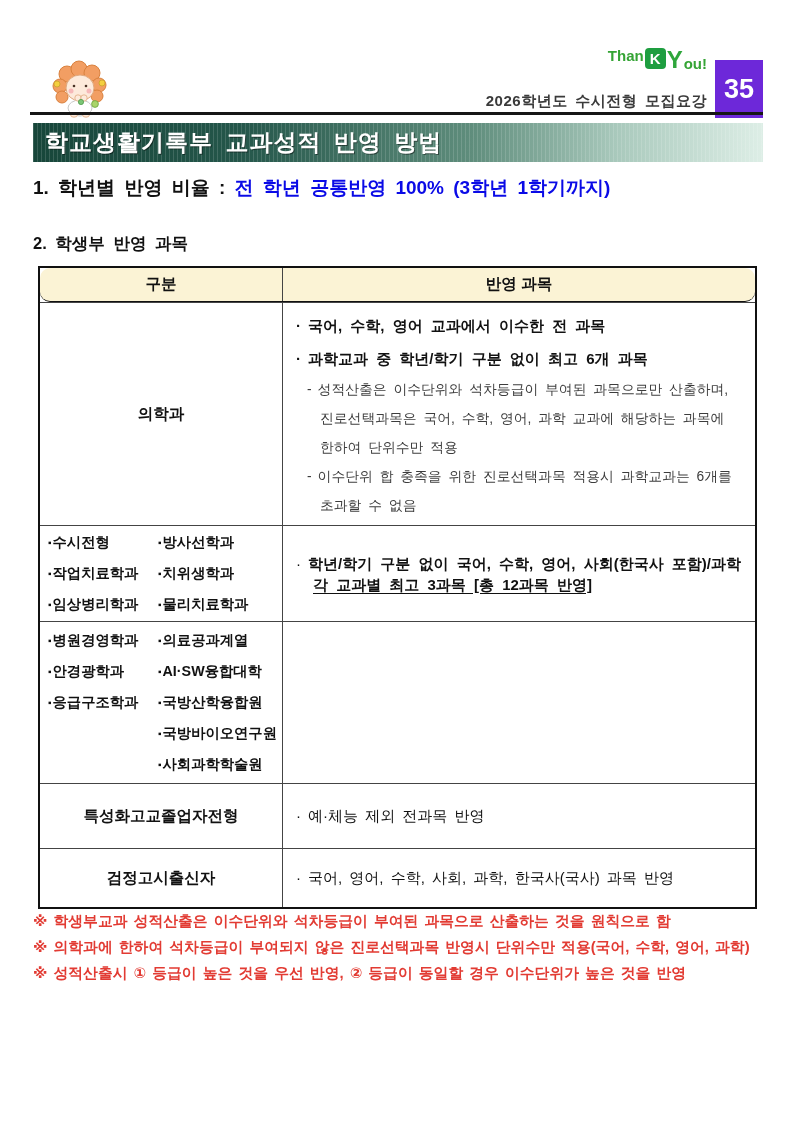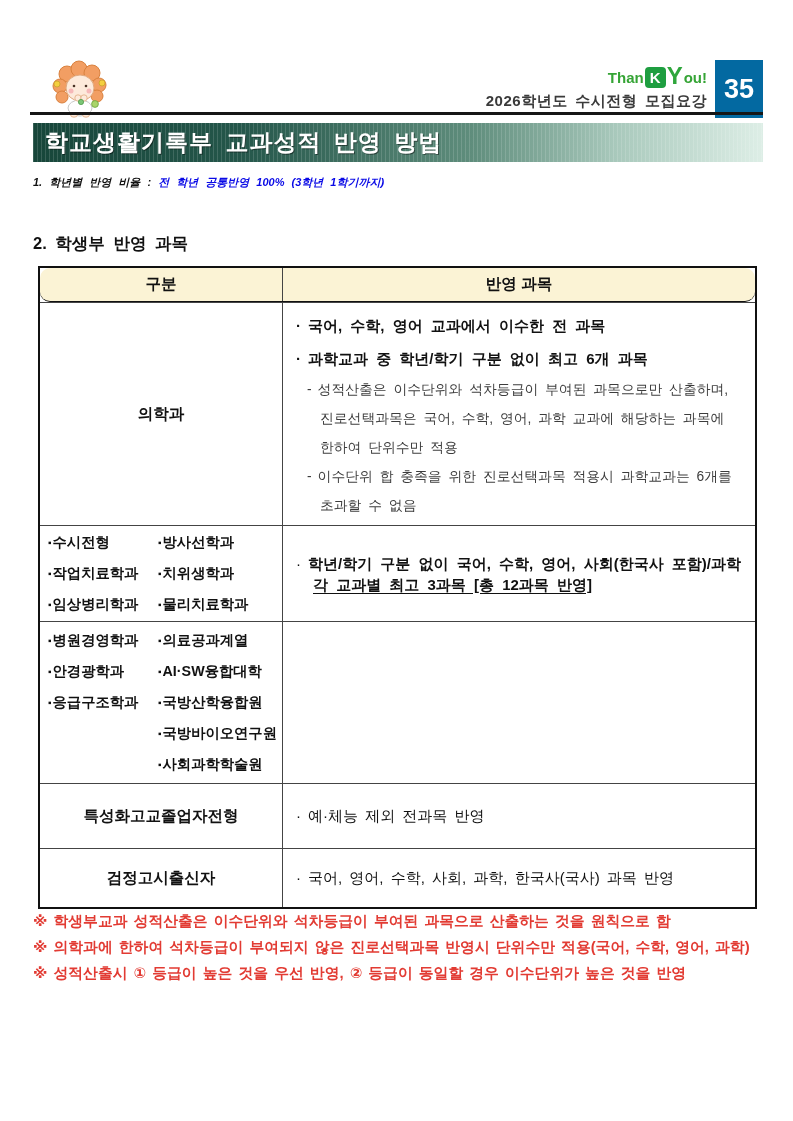--- a/index.html
+++ b/index.html
@@ -5,56 +5,56 @@
   * { margin:0; padding:0; box-sizing:border-box; }
   html,body { background:#ffffff; }
   body { font-family:"Liberation Sans","DejaVu Sans",sans-serif; }
   .page {
     position:relative; width:793px; height:1121px; margin:0 auto;
     background:#ffffff; overflow:hidden;
   }
 
   
   .mascot { position:absolute; left:45px; top:60px; width:72px; height:58px; }
-  .logo { position:absolute; right:86px; top:62px; display:flex; align-items:flex-end; line-height:1; }
+  .logo { position:absolute; right:86px; top:48px; display:flex; line-height:1; }
   .logo-than { color:#35a435; font-weight:bold; font-size:15px; padding-bottom:3px; }
   .logo-kbox {
     display:inline-flex; align-items:center; justify-content:center;
     width:21px; height:21px; margin:0 1px; border-radius:4px;
     background:#1e9e40; color:#ffffff; font-weight:bold; font-size:15px;
   }
   .logo-y { color:#2fa63c; font-weight:bold; font-size:24px; margin-right:1px; }
   .logo-ou { color:#35a435; font-weight:bold; font-size:15px; padding-bottom:3px;margin-top:8px; }
   .edition {
     position:absolute; right:86px; top:92px;
     font-size:15px; font-weight:bold; color:#3a3a3a; letter-spacing:0.5px; word-spacing:3px;
   }
   .page-num-box {
     position:absolute; right:30px; top:60px; width:48px; height:58px;
-    background:#0369a1; color:#ffffff; display:flex; align-items:center; justify-content:center;
+    background:#6d28d9; color:#ffffff; display:flex; align-items:center; justify-content:center;
     font-size:27px; font-weight:bold;
   }
   .header-rule { position:absolute; left:30px; right:30px; top:112px; height:3px; background:#161616; }
 
   
   .title-bar {
     position:absolute; left:33px; top:123px; width:730px; height:39px;
     background:
       repeating-linear-gradient(90deg, rgba(255,255,255,0.14) 0 1px, rgba(0,0,0,0) 1px 4px),
       linear-gradient(90deg, #17463a 0%, #24564a 28%, #5f8d7c 60%, #a9c9bc 80%, #ddeee6 100%);
     display:flex; align-items:center;
   }
   .title-bar-text {
     color:#ffffff; font-weight:bold; font-size:23px; padding-left:12px;
     letter-spacing:1px; word-spacing:5px;
     text-shadow:1px 1px 0 rgba(0,0,0,0.45);
   }
 
   
-  .sec1 { position:absolute; left:33px; top:175px; font-size:11px; font-weight:bold; color:#111; word-spacing:4px; white-space:nowrap;font-style:italic; }
+  .sec1 { position:absolute; left:33px; top:175px; font-size:19px; font-weight:bold; color:#111; word-spacing:4px; white-space:nowrap; }
   .sec1 .blue { color:#0a0ae6; }
   .sec2 { position:absolute; left:33px; top:233px; font-size:16.5px; font-weight:bold; color:#111; word-spacing:4px; }
 
   
   .table { position:absolute; left:38px; top:266px; width:719px; border:2px solid #111; background:#fff; }
   .t-row { display:grid; grid-template-columns:243px 1fr; border-top:1px solid #444; }
   .t-row:first-child { border-top:none;border-radius:10px; }
   .t-head { background:#fbf3d5; border-top:none; border-bottom:1px solid #111; }
   .t-head .cell { height:33px; font-size:15.5px; font-weight:bold; color:#111; }
   .cell { display:flex; align-items:center; justify-content:center; }

